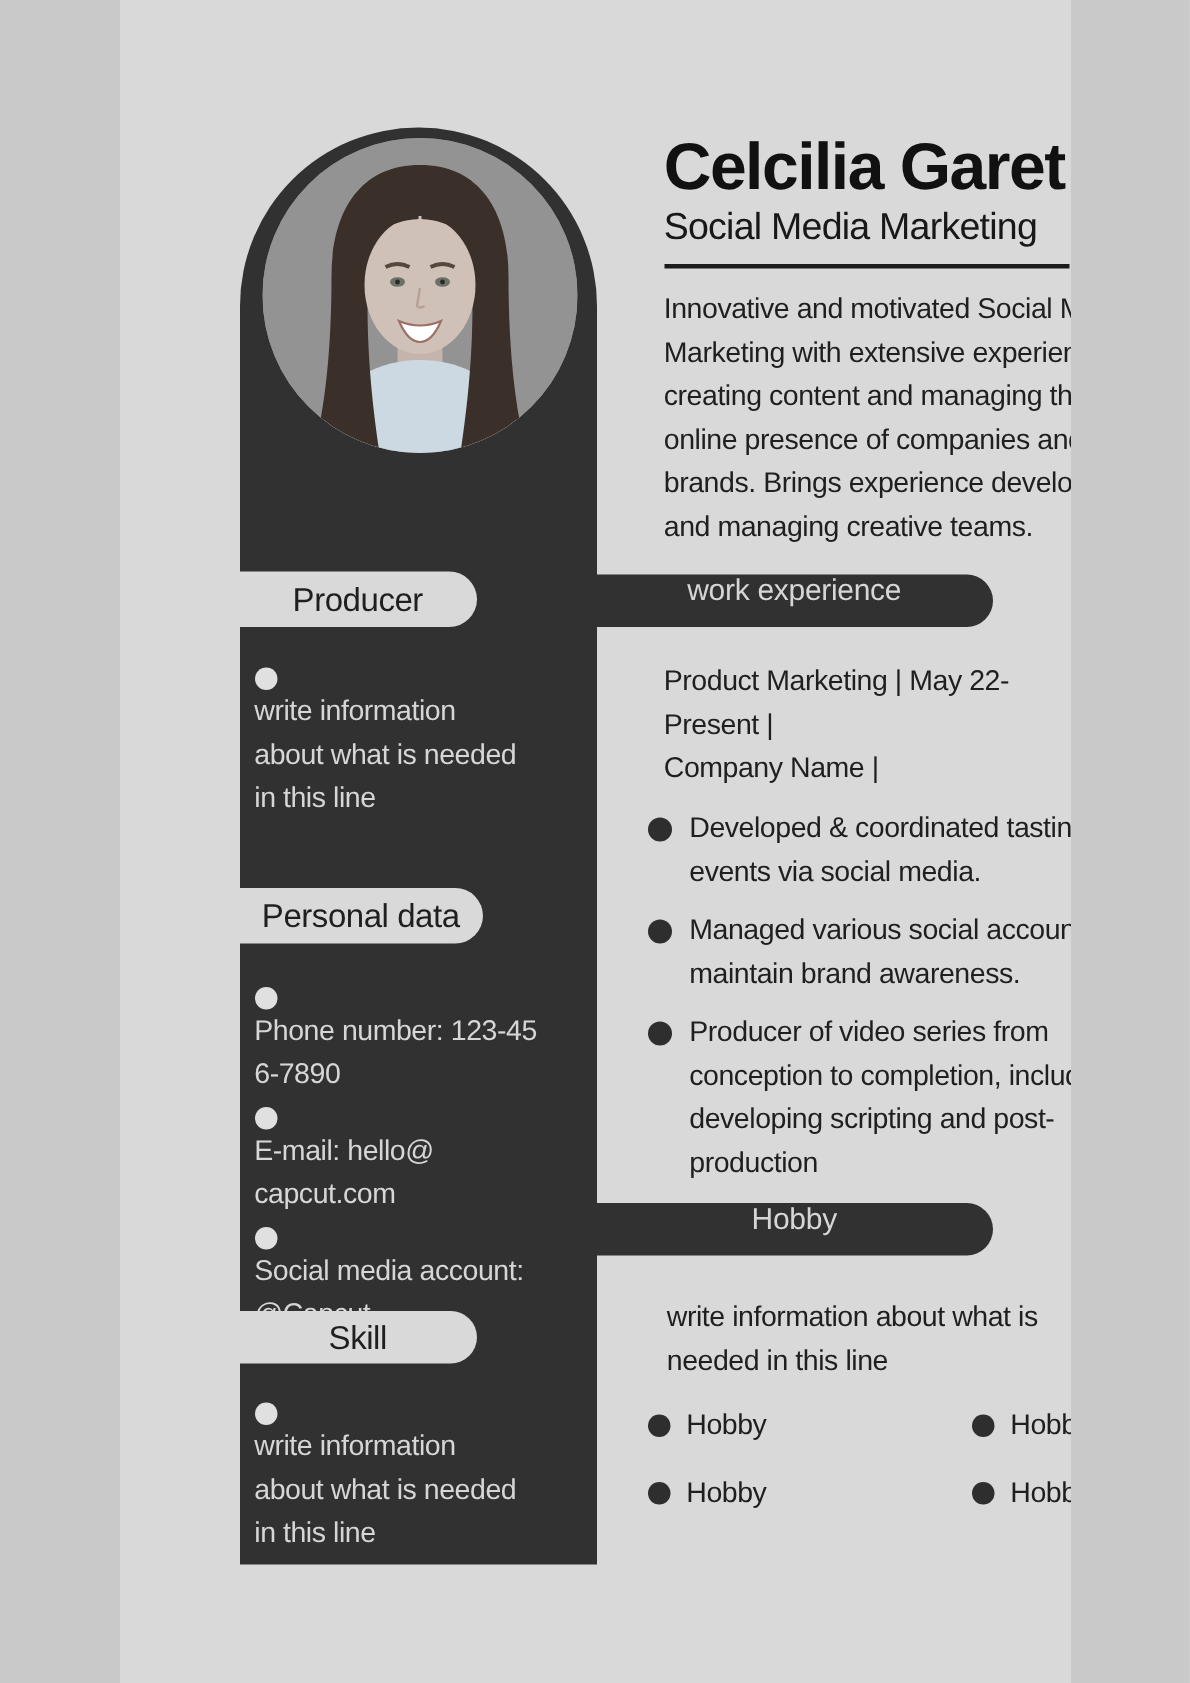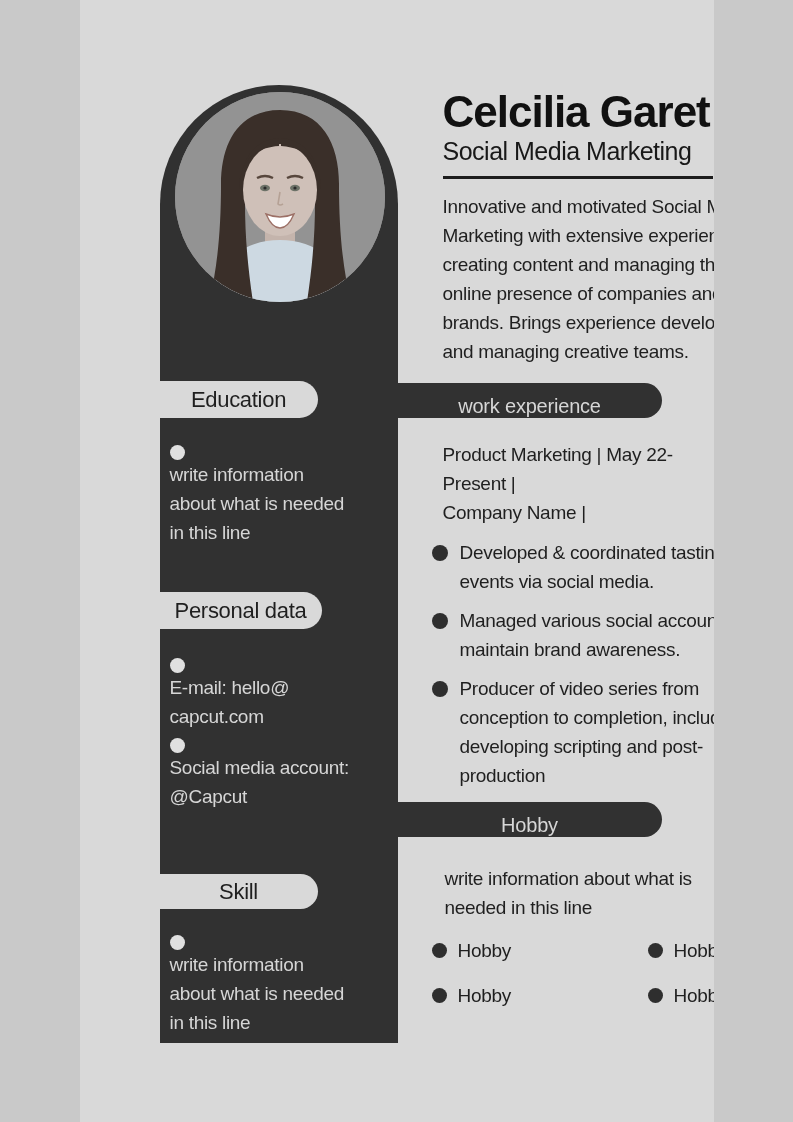--- a/index.html
+++ b/index.html
@@ -35,21 +35,21 @@
   .pill-label{
     left:80px;width:158px;height:37px;
     display:flex;align-items:center;justify-content:center;
     font-size:22px;letter-spacing:-0.3px;color:#1f1f1f;
   }
   
   .bar{
     left:318px;width:264px;height:35px;
     background:#313131;
     border-radius:0 17.5px 17.5px 0;
-    display:flex;align-items:flex-end;justify-content:center;
+    display:flex;align-items:flex-start;justify-content:center;
     color:#d6d6d6;font-size:20px;letter-spacing:-0.2px;
   }
   
   .pre{white-space:pre-line;}
   .body-text{font-size:19px;line-height:29px;letter-spacing:-0.3px;color:#1f1f1f;}
   .light-text{color:#d6d6d6;}
   .name{
     left:363px;top:88px;width:400px;
     font-size:44px;font-weight:700;letter-spacing:-1px;color:#111;
     line-height:1.1;
@@ -168,35 +168,40 @@
       <span class="dot dot-hobby"></span>
       <span class="body-text">Hobby</span>
     </div>
     <div class="item">
       <span class="dot dot-hobby"></span>
       <span class="body-text">Hobby</span>
     </div>
   </div>
 
   <div class="abs pill" style="top:381px;"></div>
-  <div class="abs pill-label" style="top:381px;">Education</div>
+  <div class="abs pill-label" style="top:381px;">Producer</div>
   <div class="abs sidebar-list" style="left:90px;top:438px;width:215px;">
     <div class="item">
       <span class="dot dot-light"></span>
       <span class="body-text light-text pre">write information
 about what is needed
 in this line</span>
     </div>
   </div>
 
   <div class="abs pill" style="top:592px;width:242px;"></div>
   <div class="abs pill-label" style="top:592px;width:162px;">Personal data</div>
   <div class="abs sidebar-list" style="left:90px;top:651px;width:218px;">
     <div class="item">
       <span class="dot dot-light"></span>
+      <span class="body-text light-text pre">Phone number: 123-45
+6-7890</span>
+    </div>
+    <div class="item">
+      <span class="dot dot-light"></span>
       <span class="body-text light-text pre">E-mail: hello@
 capcut.com</span>
     </div>
     <div class="item">
       <span class="dot dot-light"></span>
       <span class="body-text light-text pre">Social media account:
  @Capcut</span>
     </div>
   </div>
 

